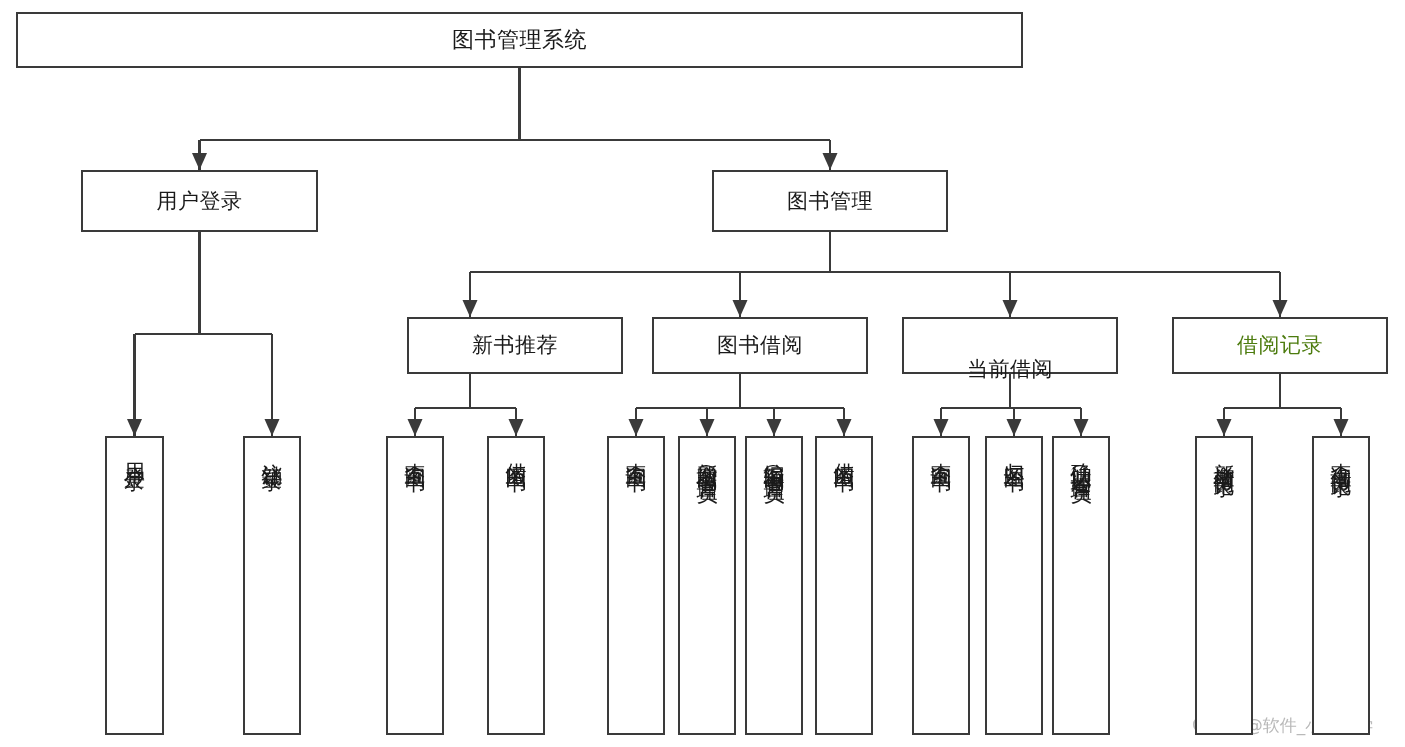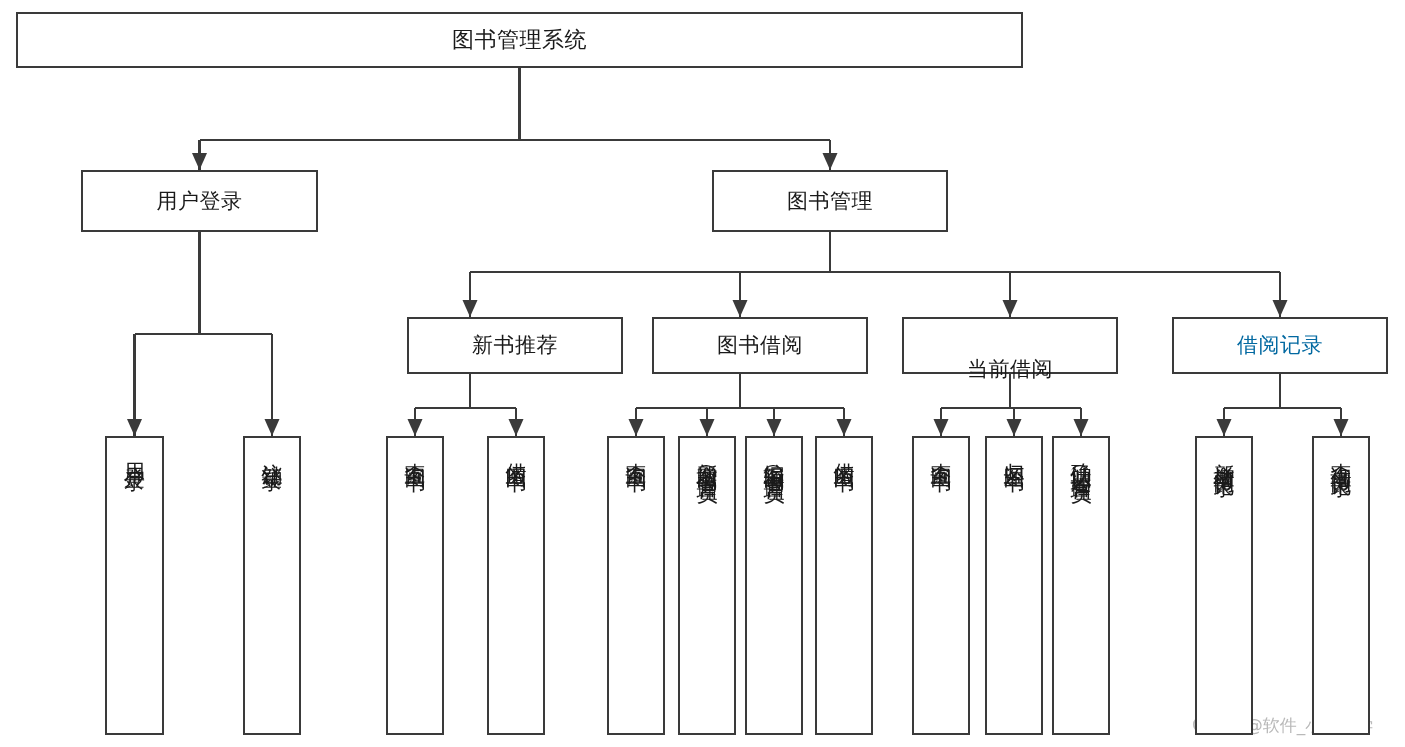--- a/index.html
+++ b/index.html
@@ -143,21 +143,21 @@
     <div class="node horizontal" style="left: 362px; top: 317px; width: 216px; height: 57px; border-color: rgb(58, 58, 58); background: rgb(255, 255, 255); margin-left: 45px;">
       <span class="node-label" style="color: rgb(26, 26, 26);">新书推荐</span>
     </div>
     <div class="node horizontal" style="left: 652px; top: 317px; width: 216px; height: 57px; border-color: rgb(58, 58, 58); background: rgb(255, 255, 255);">
       <span class="node-label" style="color: rgb(26, 26, 26);">图书借阅</span>
     </div>
     <div class="node horizontal" style="left: 902px; top: 317px; width: 216px; height: 57px; border-color: rgb(58, 58, 58); background: rgb(255, 255, 255);">
       <span class="node-label" style="color: rgb(26, 26, 26); margin-top: 48px;">当前借阅</span>
     </div>
     <div class="node horizontal" style="left: 1172px; top: 317px; width: 216px; height: 57px; border-color: rgb(58, 58, 58); background: rgb(255, 255, 255);">
-      <span class="node-label" style="color: #0369a1;">借阅记录</span>
+      <span class="node-label" style="color: #4d7c0f;">借阅记录</span>
     </div>
     <div class="node vertical" style="left: 105px; top: 436px; width: 59px; height: 299px; border-color: rgb(58, 58, 58); background: rgb(255, 255, 255);">
       <span class="node-label" style="color: rgb(26, 26, 26);">用户登录</span>
     </div>
     <div class="node vertical" style="left: 243px; top: 436px; width: 58px; height: 299px; border-color: rgb(58, 58, 58); background: rgb(255, 255, 255);">
       <span class="node-label" style="color: rgb(26, 26, 26);">注销登录</span>
     </div>
     <div class="node vertical" style="left: 386px; top: 436px; width: 58px; height: 299px; border-color: rgb(58, 58, 58); background: rgb(255, 255, 255);">
       <span class="node-label" style="color: rgb(26, 26, 26);">查询图书</span>
     </div>

